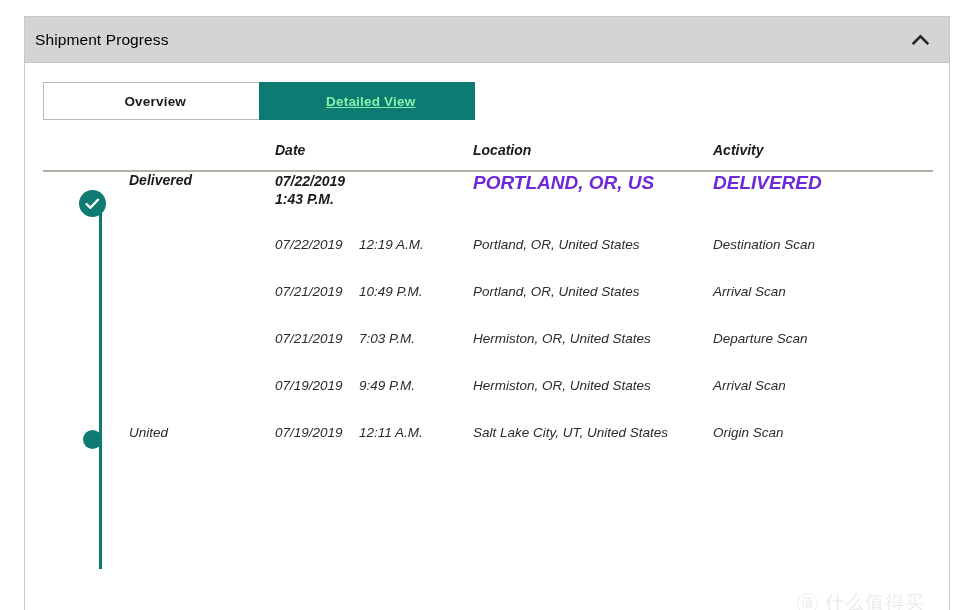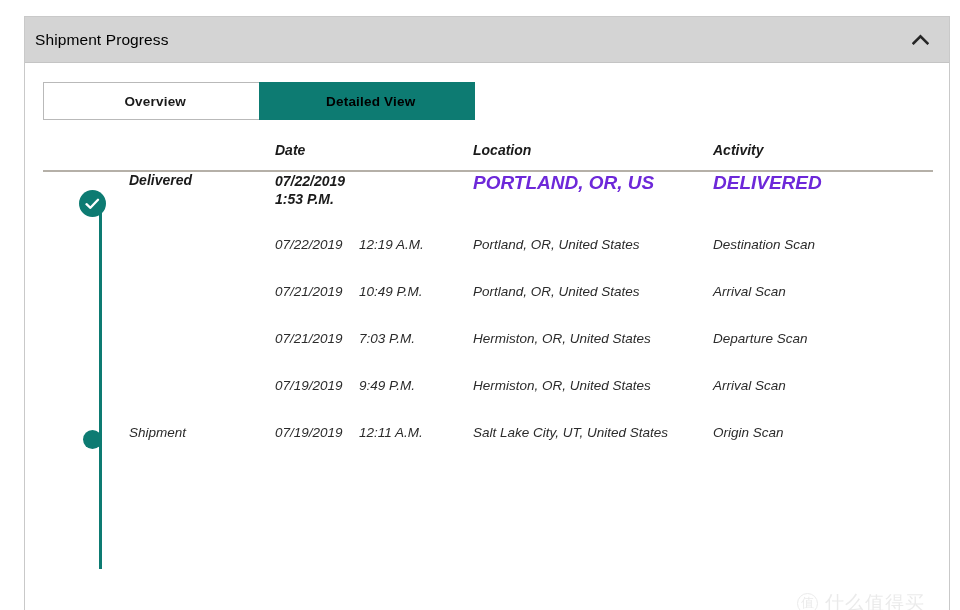--- a/index.html
+++ b/index.html
@@ -74,21 +74,22 @@
     border: 1px solid #b9b9b9;
     background: #ffffff;
     color: #1a1a1a;
     letter-spacing: .2px;
     padding-left: 8px;
   }
   .tab + .tab { margin-left: -1px; }
   .tab.active {
     background: #0d7b72;
     border-color: #0d7b72;
-    color: #000000;
+    color: #86efac;
+    text-decoration: underline;
   }
 
   
   #track-table {
     margin: 22px 18px 0 18px;
     width: 890px;
     border-collapse: collapse;
     table-layout: fixed;
     font-style: italic;
   }
@@ -250,21 +251,21 @@
                   <path d="M1.5 6.2 L5.4 9.8 L13 1.8" fill="none" stroke="#ffffff" stroke-width="2.3" stroke-linecap="round" stroke-linejoin="round"></path>
                 </svg>
               </div>
             </div>
           </td>
           <td class="cell">
             <div class="status-label">Delivered</div>
           </td>
           <td class="cell date-cell">
             <div class="date-strong">07/22/2019</div>
-            <div class="date-strong">1:53 P.M.</div>
+            <div class="date-strong">1:43 P.M.</div>
           </td>
           <td class="cell"><span class="loc-strong">PORTLAND, OR, US</span></td>
           <td class="cell"><span class="act-strong">DELIVERED</span></td>
         </tr>
         <tr class="row">
           <td class="marker-cell"></td>
           <td class="cell"></td>
           <td class="cell date-cell"><span class="d">07/22/2019</span><span>12:19 A.M.</span></td>
           <td class="cell"><span>Portland, OR, United States</span></td>
           <td class="cell"><span>Destination Scan</span></td>
@@ -290,21 +291,21 @@
           <td class="cell"><span>Hermiston, OR, United States</span></td>
           <td class="cell"><span>Arrival Scan</span></td>
         </tr>
         <tr class="row milestone-row">
           <td class="marker-cell">
             <div class="dot-wrap">
               <div class="dot small"></div>
             </div>
           </td>
           <td class="cell">
-            <div class="status-label soft">Shipment</div>
+            <div class="status-label soft">United</div>
           </td>
           <td class="cell date-cell"><span class="d">07/19/2019</span><span>12:11 A.M.</span></td>
           <td class="cell"><span>Salt Lake City, UT, United States</span></td>
           <td class="cell"><span>Origin Scan</span></td>
         </tr>
       </tbody>
   </table>
 
   <div id="watermark">
     <div class="wm-badge">值</div>

